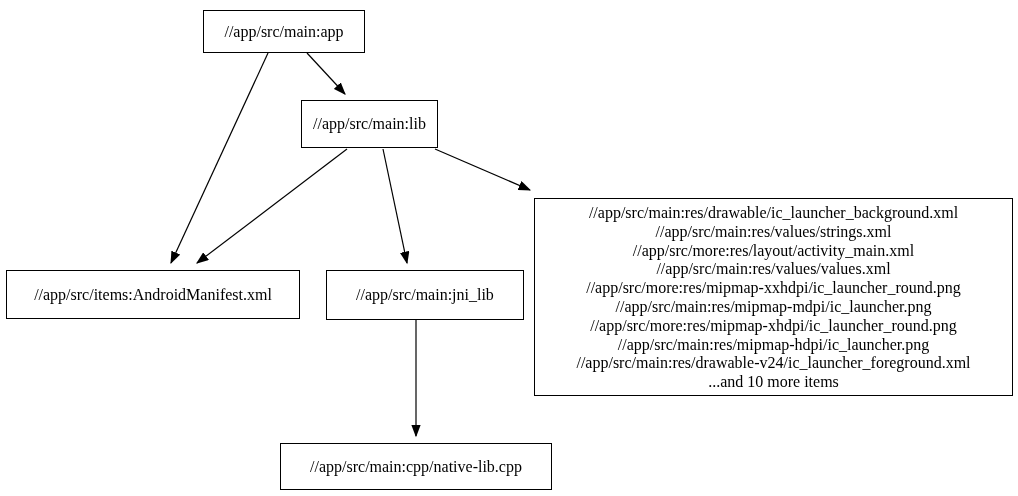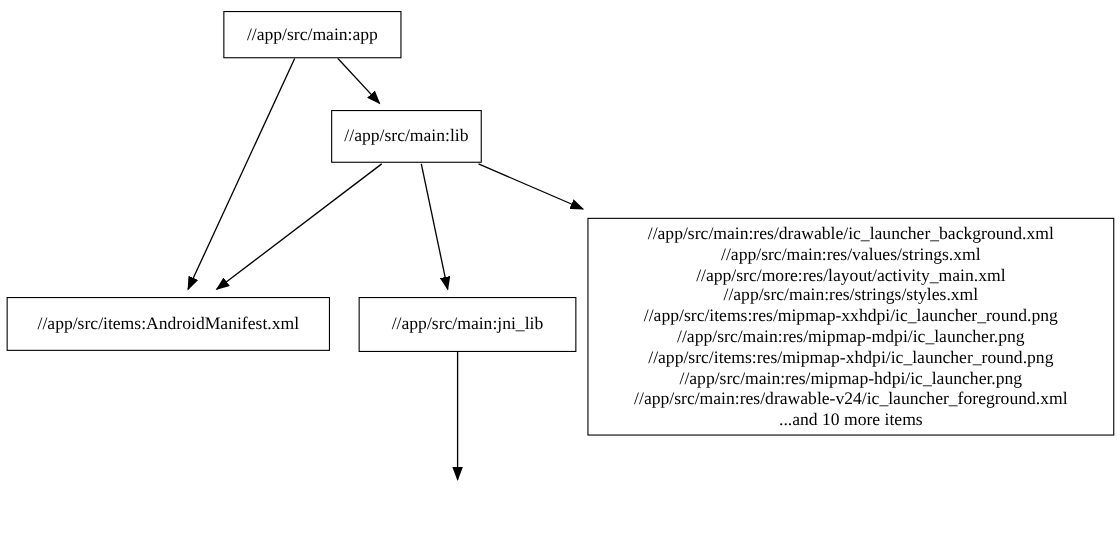--- a/index.html
+++ b/index.html
@@ -89,23 +89,26 @@
   </div>
 
   <div class="node" id="node-jni-lib">
     <span>//app/src/main:jni_lib</span>
   </div>
 
   <div class="node-multi" id="node-resources">
     <div class="res-line">//app/src/main:res/drawable/ic_launcher_background.xml</div>
     <div class="res-line">//app/src/main:res/values/strings.xml</div>
     <div class="res-line">//app/src/more:res/layout/activity_main.xml</div>
-    <div class="res-line">//app/src/main:res/strings/styles.xml</div>
-    <div class="res-line">//app/src/items:res/mipmap-xxhdpi/ic_launcher_round.png</div>
+    <div class="res-line">//app/src/main:res/values/values.xml</div>
+    <div class="res-line">//app/src/more:res/mipmap-xxhdpi/ic_launcher_round.png</div>
     <div class="res-line">//app/src/main:res/mipmap-mdpi/ic_launcher.png</div>
-    <div class="res-line">//app/src/items:res/mipmap-xhdpi/ic_launcher_round.png</div>
+    <div class="res-line">//app/src/more:res/mipmap-xhdpi/ic_launcher_round.png</div>
     <div class="res-line">//app/src/main:res/mipmap-hdpi/ic_launcher.png</div>
     <div class="res-line">//app/src/main:res/drawable-v24/ic_launcher_foreground.xml</div>
     <div class="res-line">...and 10 more items</div>
   </div>
 
+  <div class="node" id="node-native">
+    <span>//app/src/main:cpp/native-lib.cpp</span>
+  </div>
 
 </div>
 
 </body></html>

